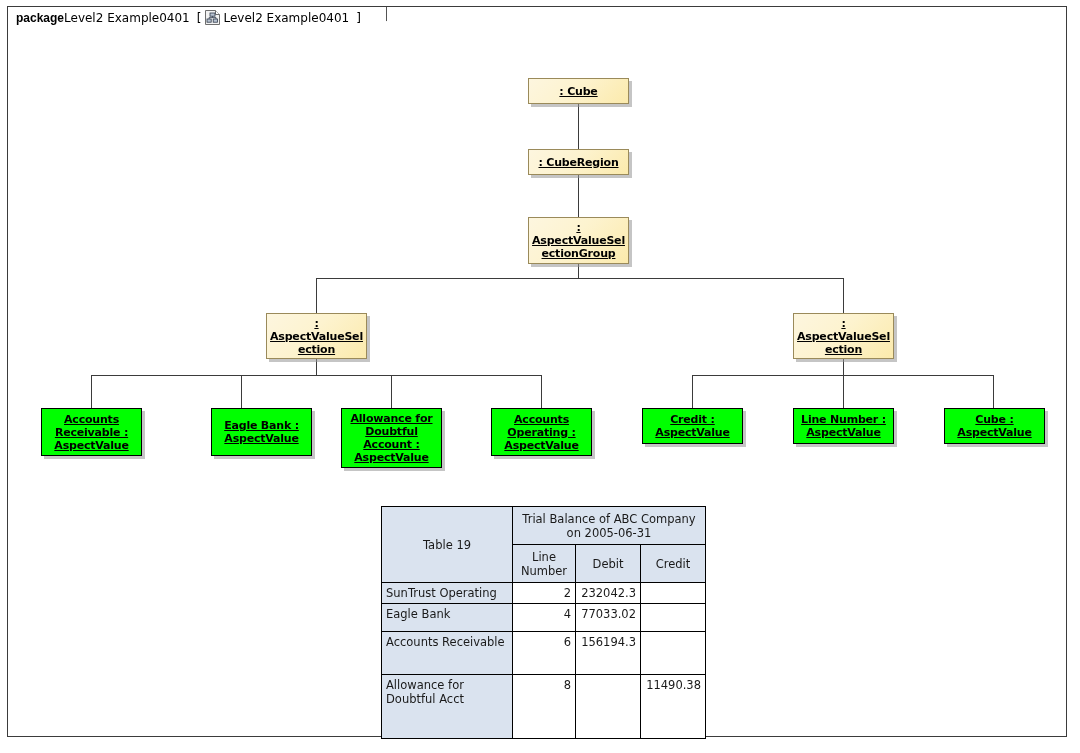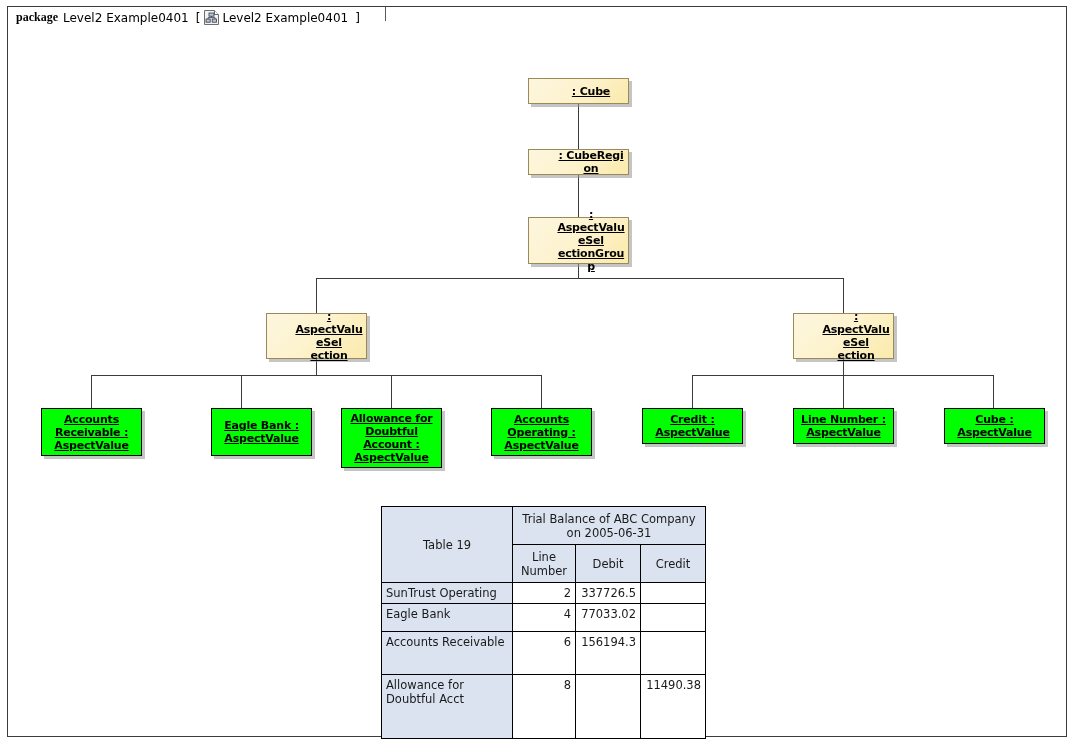--- a/index.html
+++ b/index.html
@@ -39,22 +39,21 @@
     display: flex;
     align-items: center;
     white-space: nowrap;
     font-size: 12px;
     color: #000000;
     clip-path: polygon(0 0, 100% 0, 100% 68%, 86% 100%, 0 100%);
     padding-right: 22px;
   }
   #package-tab .kw {
     font-weight: bold;
-    margin-right: 5px;
-    font-family: Liberation Serif, serif;
+    font-family: Liberation Sans, sans-serif;
   }
   #package-tab .nm { margin-right: 4px; }
   #package-tab .brk { margin: 0 3px; }
   #tab-cover {
     position: absolute;
     left: 8px;
     top: 27px;
     width: 285px;
     height: 3px;
     background: #ffffff;
@@ -80,21 +79,20 @@
   .node {
     position: absolute;
     box-sizing: border-box;
     border: 1px solid #9a8a5a;
     background: linear-gradient(135deg, #fdf6df 0%, #fdf3cf 45%, #fbeaac 100%);
     box-shadow: 3px 3px 0 0 rgba(150,150,150,0.55);
     display: flex;
     align-items: center;
     justify-content: center;
     text-align: center;
-    padding-left: 25px;
   }
   .node .lbl {
     font-family: "DejaVu Sans", sans-serif;
     font-size: 11px;
     font-weight: bold;
     color: #000000;
     text-decoration: underline;
     line-height: 13px;
     letter-spacing: -0.2px;
     word-break: break-all;
@@ -314,21 +312,21 @@
     </tr>
     <tr>
       <td class="hdr" style="height:31px;">Line Number</td>
       <td class="hdr">Debit</td>
       <td class="hdr">Credit</td>
     </tr>
 
     <tr style="height:21px;">
       <td class="rowlabel">SunTrust Operating</td>
       <td class="num">2</td>
-      <td class="num">337726.5</td>
+      <td class="num">232042.3</td>
       <td class="num blank"></td>
     </tr>
 
     <tr style="height:28px;">
       <td class="rowlabel">Eagle Bank</td>
       <td class="num">4</td>
       <td class="num">77033.02</td>
       <td class="num blank"></td>
     </tr>
 

